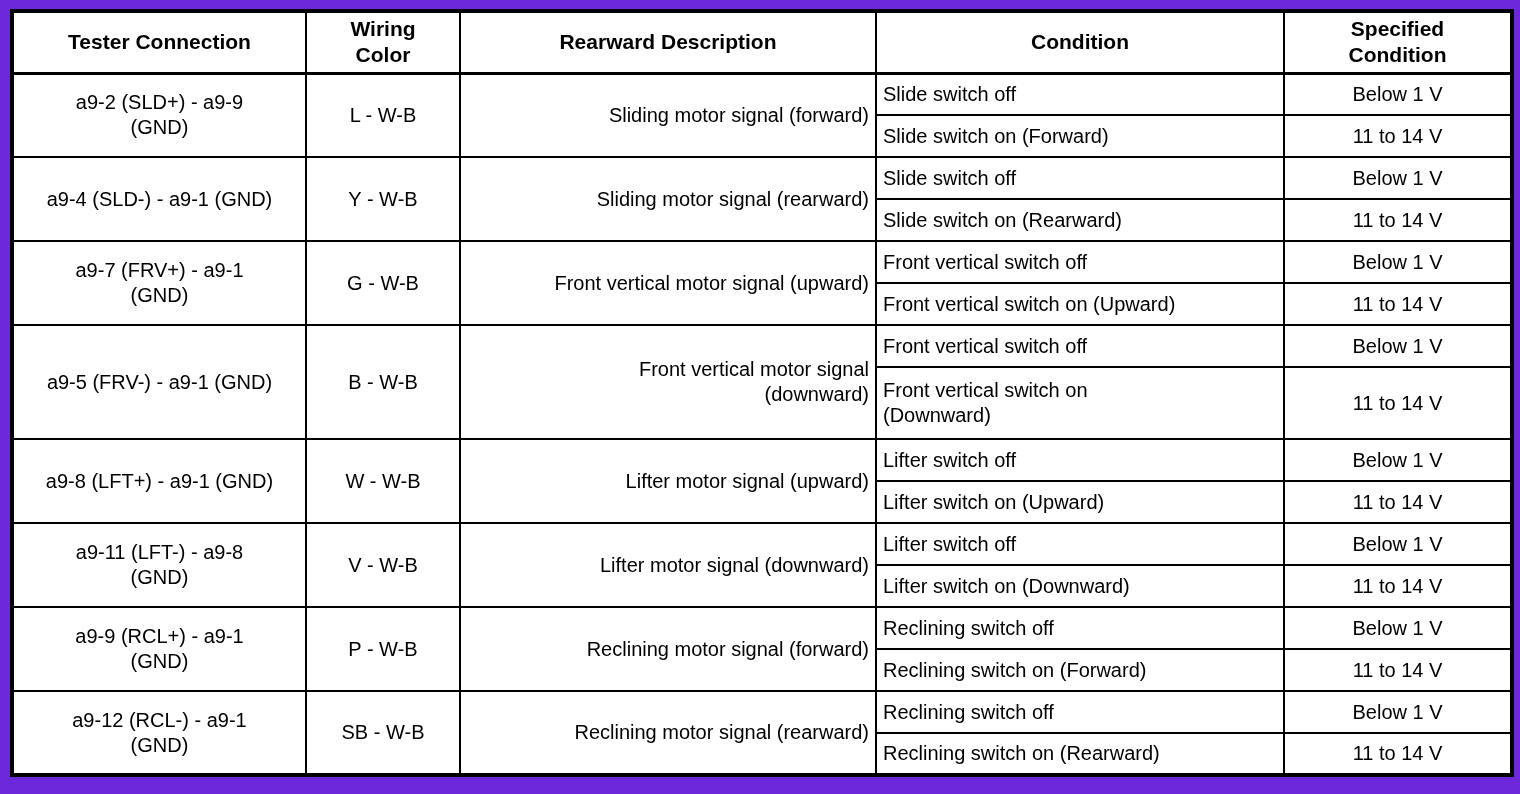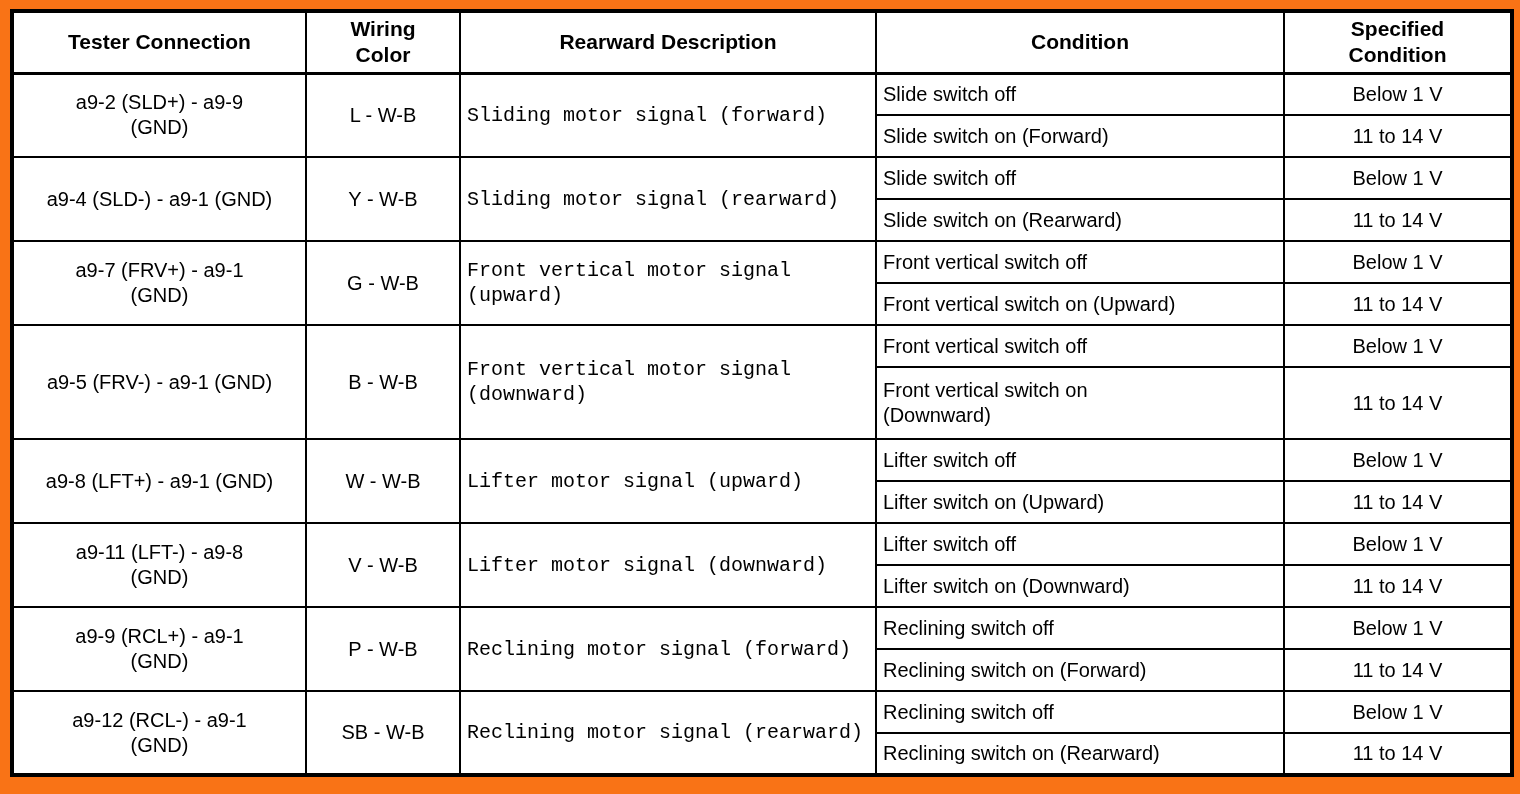--- a/index.html
+++ b/index.html
@@ -6,21 +6,21 @@
     margin: 0;
     background: #ffffff;
     font-family: "Liberation Sans", sans-serif;
     color: #000000;
   }
   .page {
     width: 1520px;
     height: 794px;
     box-sizing: border-box;
     padding: 9px 10px;
-    background: #f97316;
+    background: #6d28d9;
   }
   table.spec {
     border-collapse: collapse;
     table-layout: fixed;
     width: 1500px;
     background: #ffffff;
     border: 4px solid #000000;
   }
   table.spec th, table.spec td {
     border: 2px solid #000000;
@@ -37,21 +37,21 @@
     font-weight: bold;
     text-align: center;
     border-bottom-width: 3px;
     height: 62px;
     padding: 2px 4px;
   }
   tr.sub { height: 42px; }
   tr.sub-tall { height: 72px; }
   td.c-tester   { text-align: center; }
   td.c-wiring   { text-align: center; margin-top: 20px; }
-  td.c-desc     { text-align: left; padding-left: 7px; font-family: Liberation Mono, monospace; }
+  td.c-desc     { text-align: right; padding-left: 7px; }
   td.c-cond     { text-align: left; padding-left: 7px; }
   td.c-spec     { text-align: center; }
   td.thin-b { border-bottom-width: 1px; }
   td.thin-t { border-top-width: 1px; margin-top: 47px; }
 </style>
 </head>
 <body>
 
 <div class="page">
   <table class="spec">

